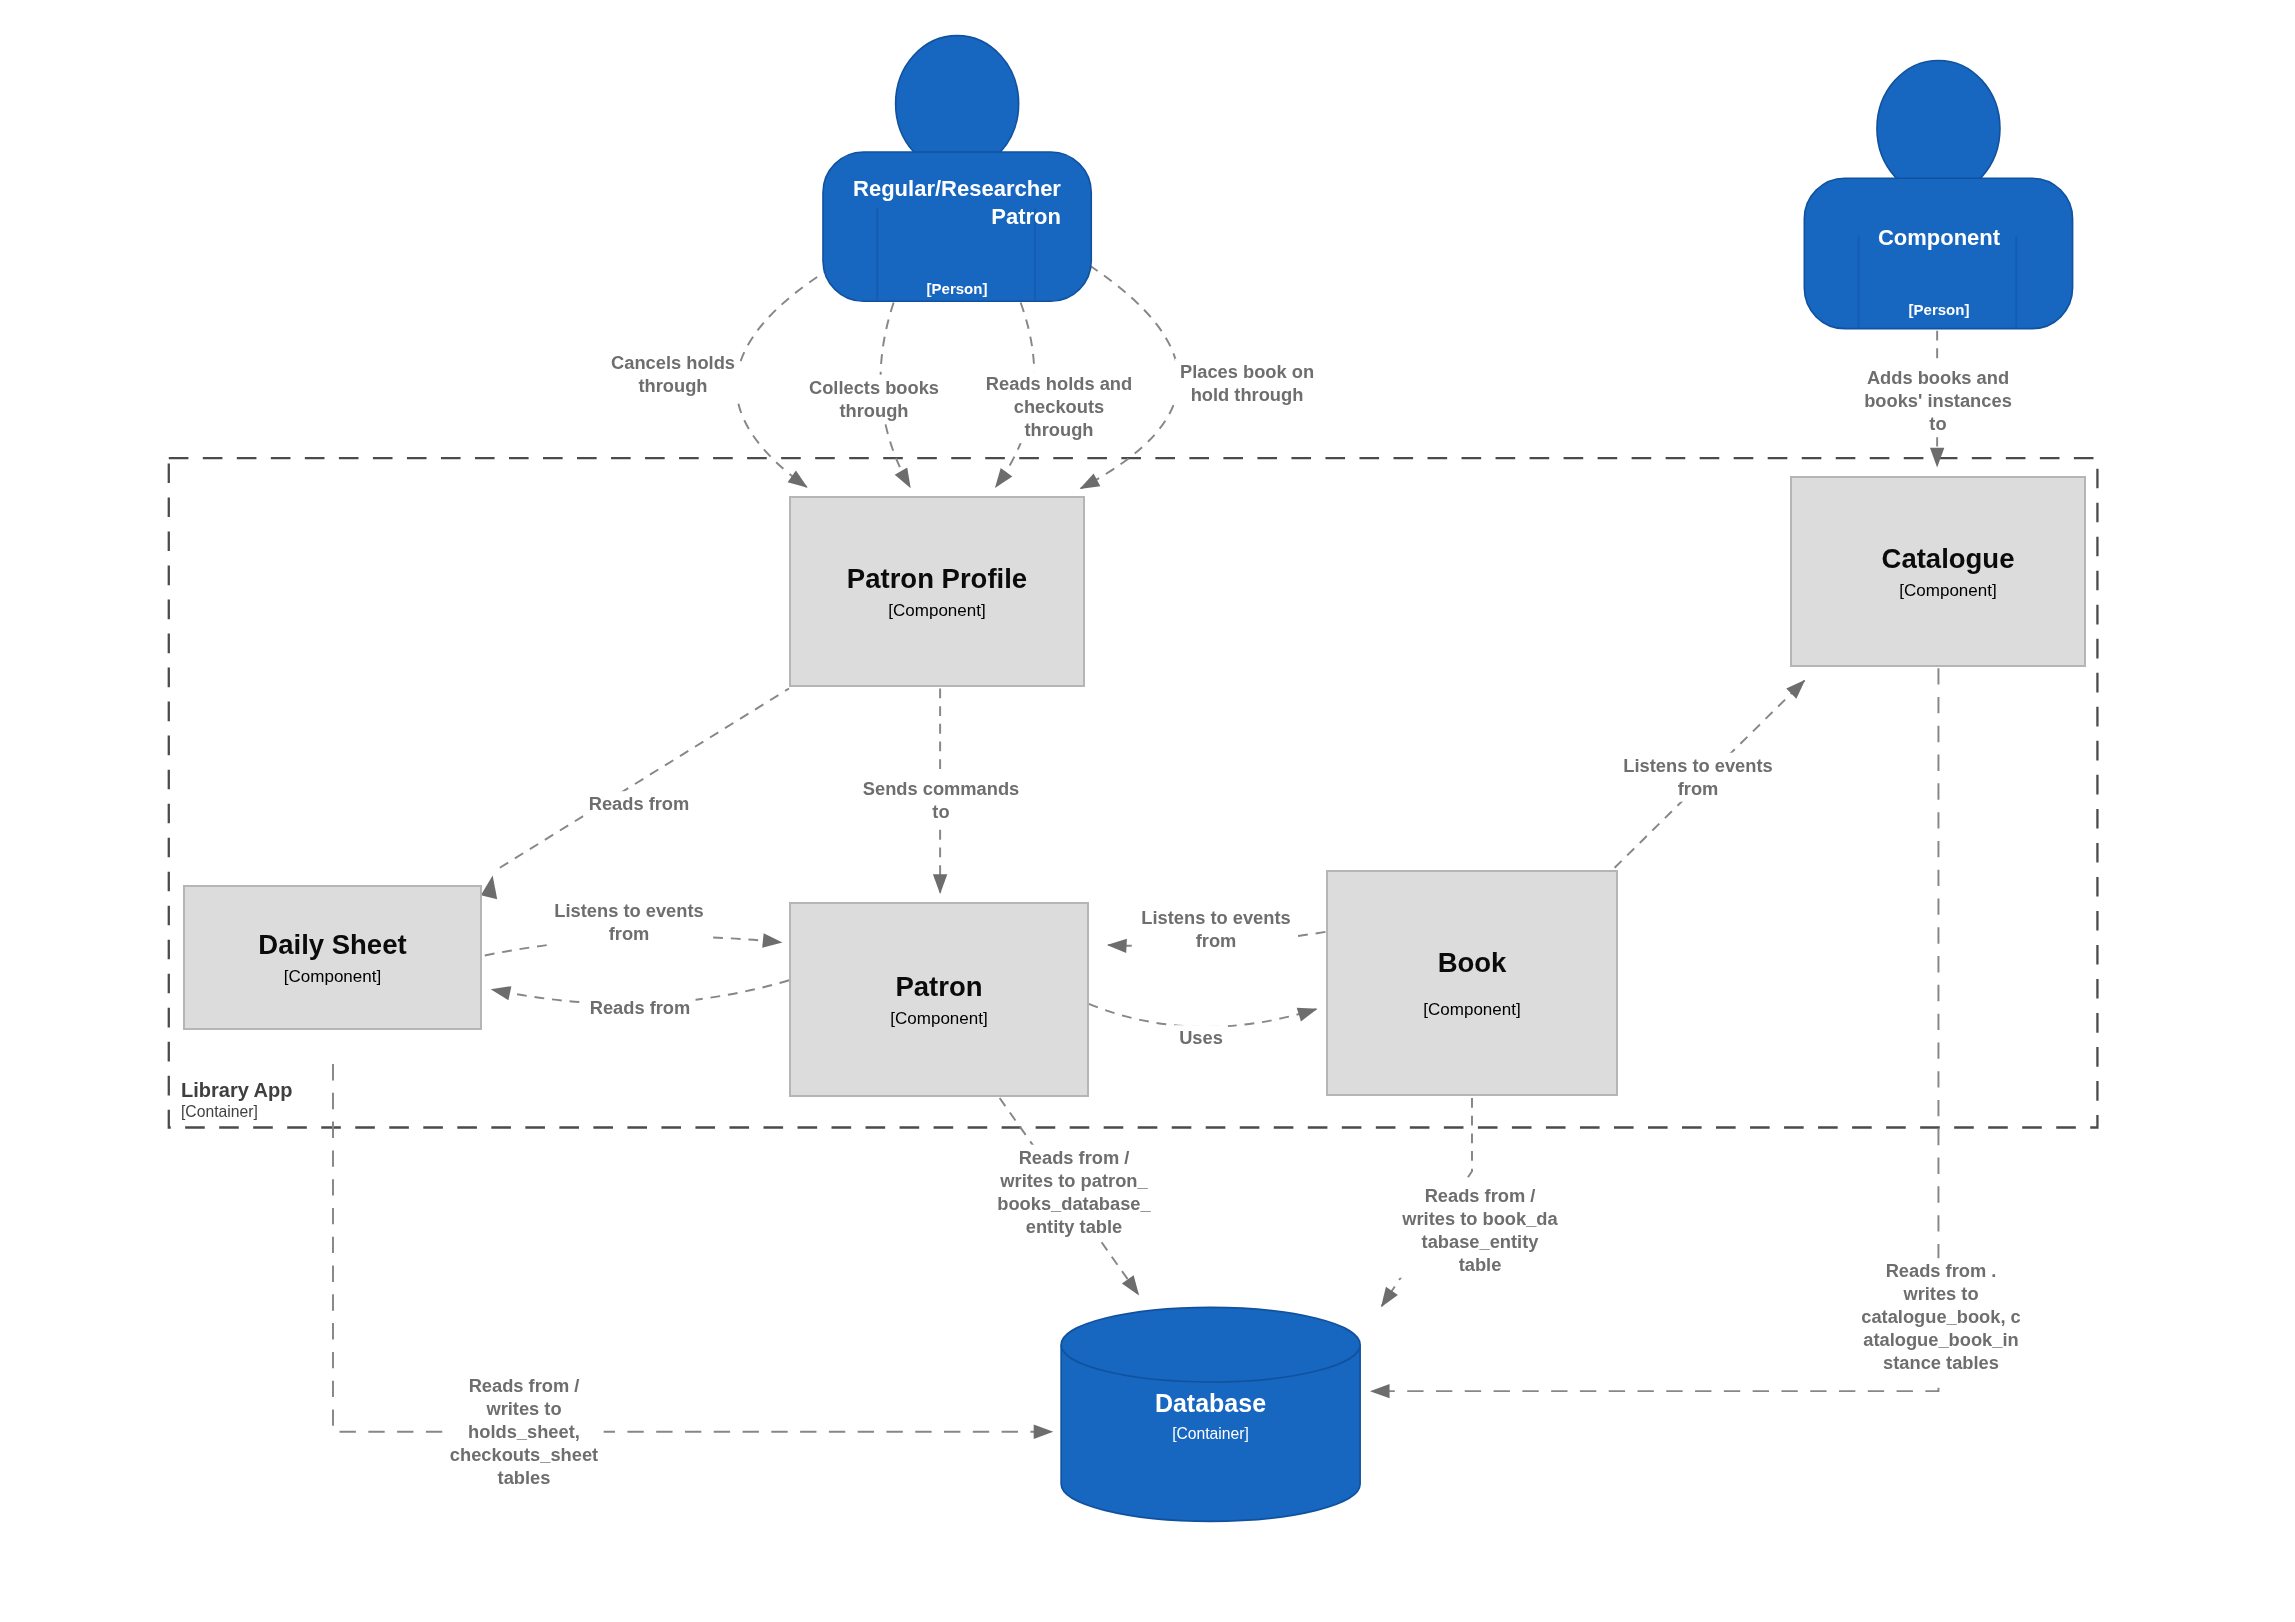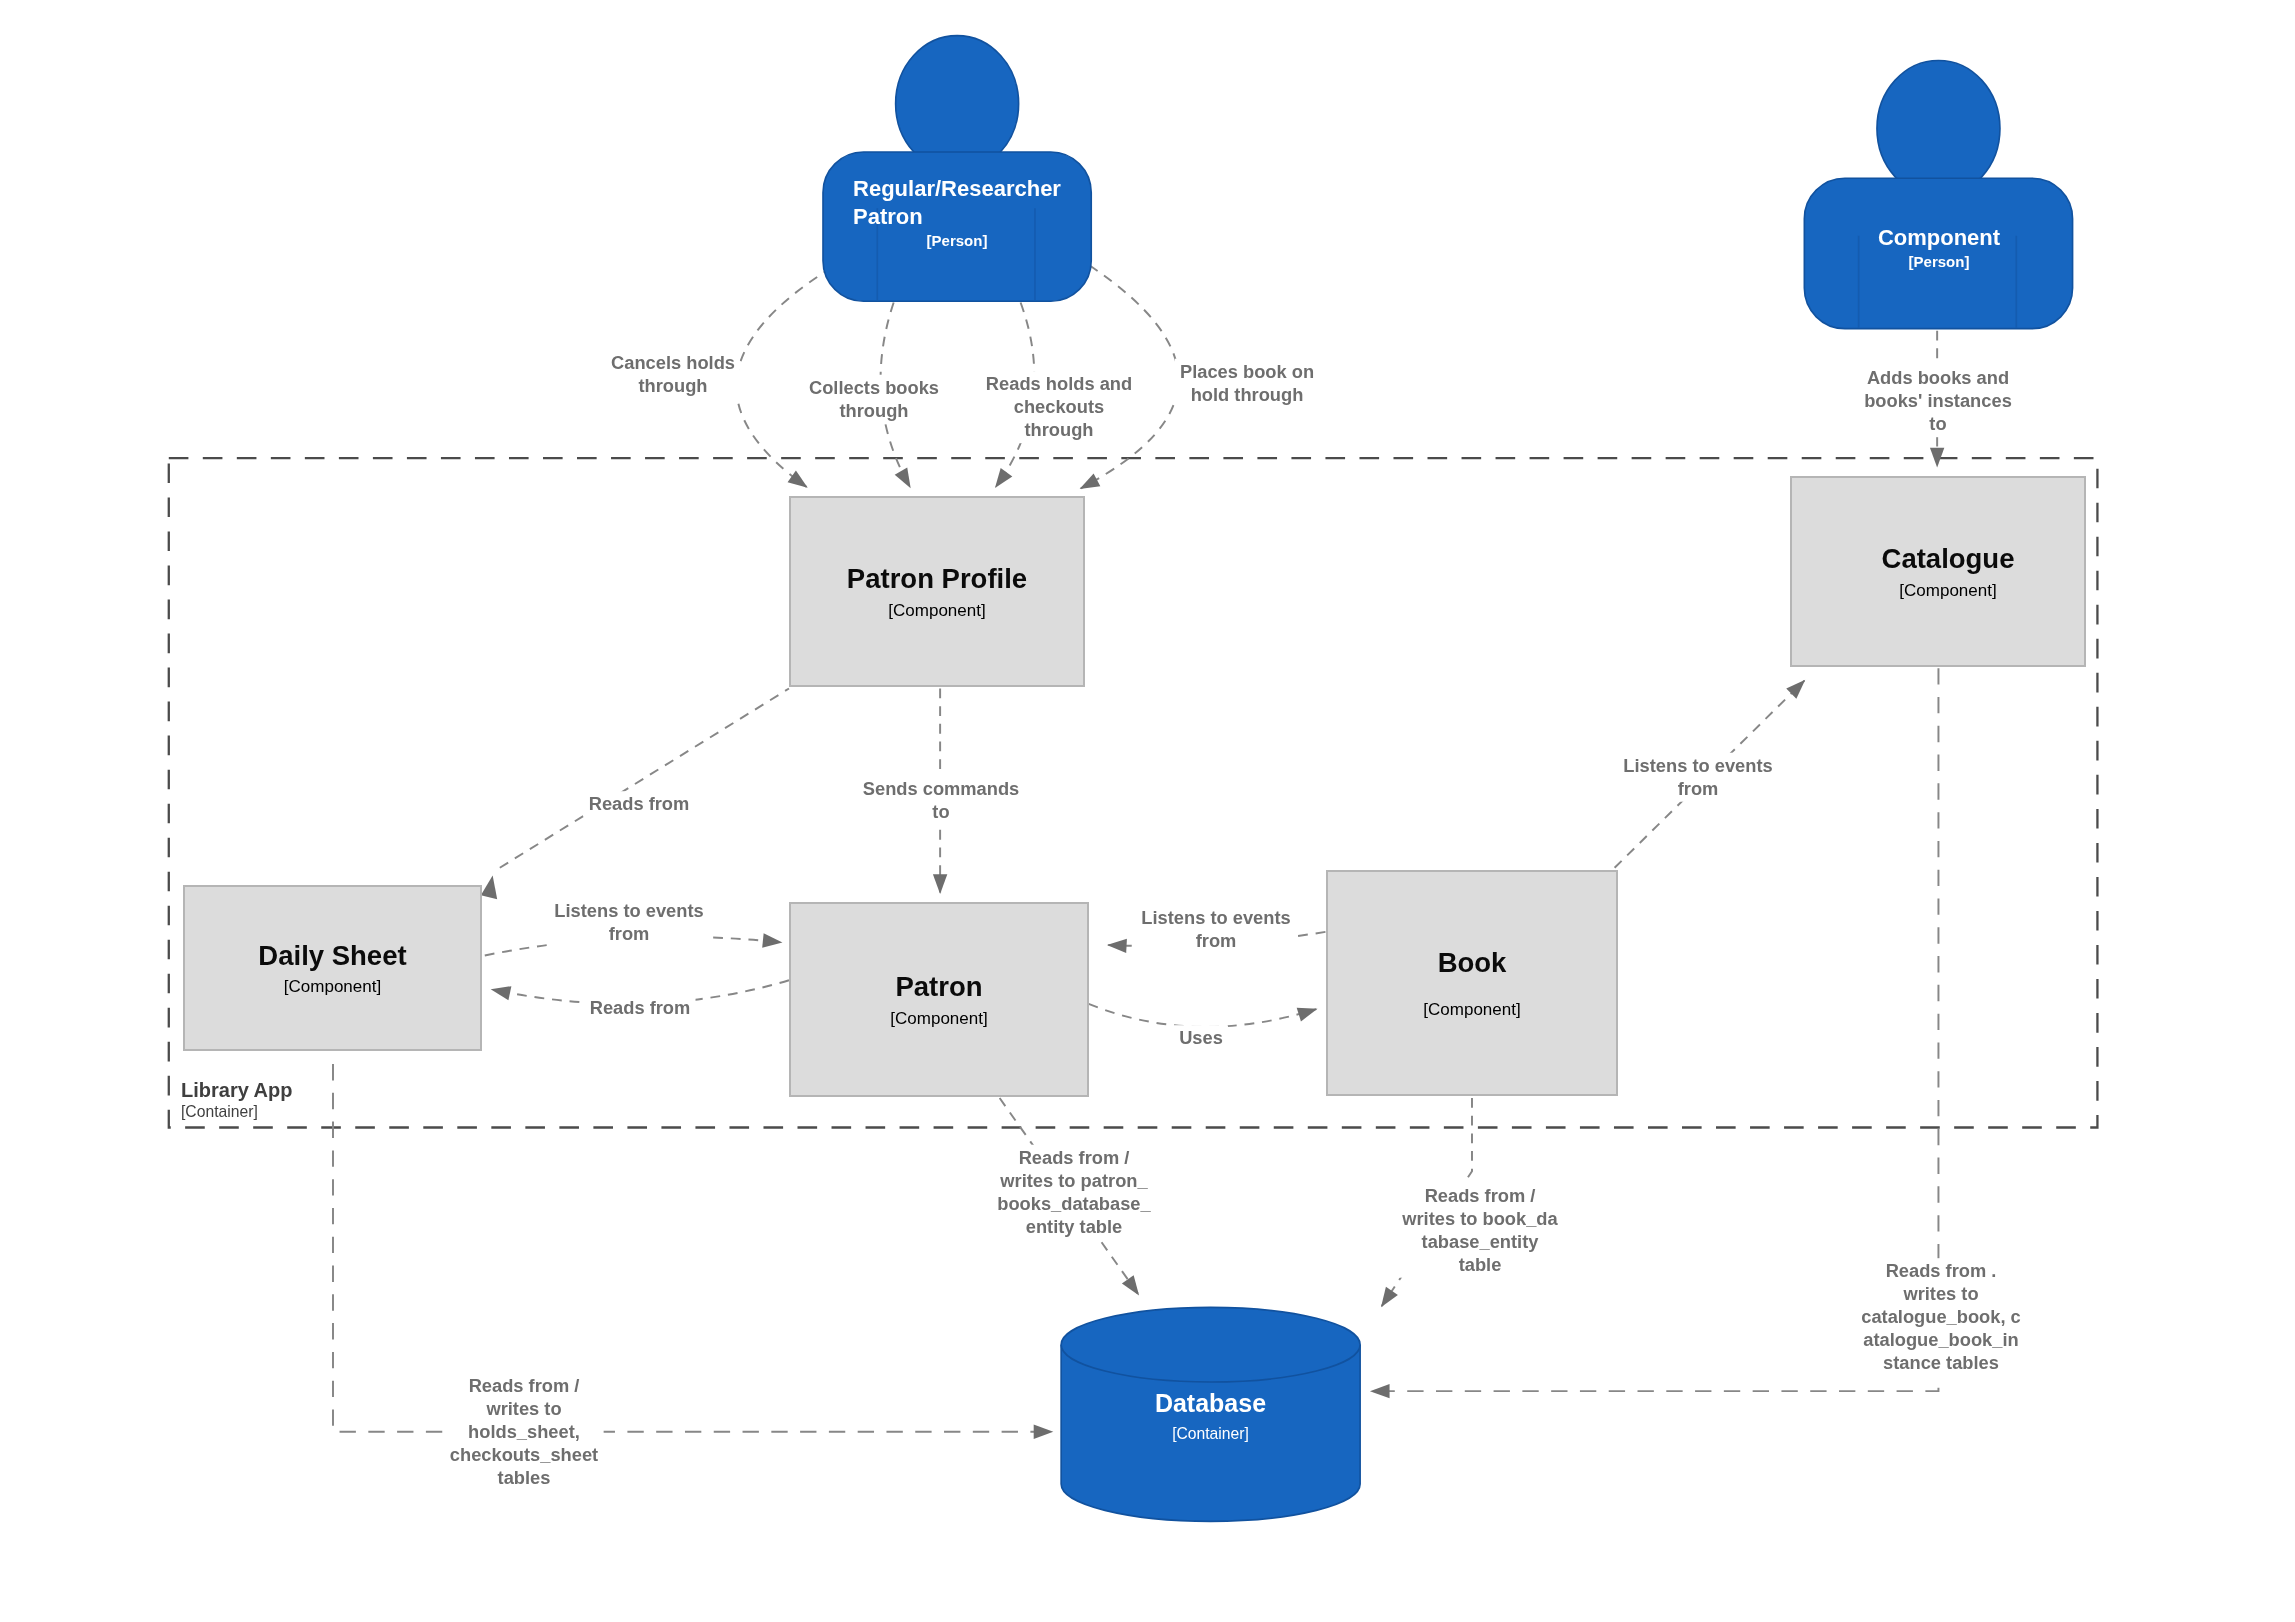--- a/index.html
+++ b/index.html
@@ -15,21 +15,21 @@
     position:absolute;
     background:#dcdcdc;
     border:2px solid #b5b5b5;
     display:flex;flex-direction:column;align-items:center;justify-content:center;
     text-align:center;box-sizing:border-box;
   }
   .c-title{font-size:27.5px;font-weight:bold;color:#0b0b0b;line-height:33px;}
   .c-type{font-size:17px;color:#000000;margin-top:5.2px;}
   .person-label{
     position:absolute;display:flex;flex-direction:column;align-items:center;
-    text-align:left;color:#ffffff;
+    text-align:right;color:#ffffff;gap:48px;
   }
   .p-name{font-size:22px;font-weight:bold;line-height:28px;white-space:pre-line;}
   .p-type{font-size:15px;margin-top:1px;font-weight:bold;}
   .db-label{
     position:absolute;display:flex;flex-direction:column;align-items:center;
     text-align:center;color:#ffffff;
   }
   .db-name{font-size:25px;font-weight:bold;}
   .db-type{font-size:15.7px;margin-top:6.5px;}
   .edge-label{
@@ -109,21 +109,21 @@
   <div class="component" style="left:789px;top:496px;width:296px;height:191px;">
     <div class="c-title">Patron Profile</div>
     <div class="c-type">[Component]</div>
   </div>
 
   <div class="component" style="left:1790px;top:476px;width:296px;height:191px;padding-left:20px;">
     <div class="c-title">Catalogue</div>
     <div class="c-type">[Component]</div>
   </div>
 
-  <div class="component" style="left:183px;top:885px;width:299px;height:166px;">
+  <div class="component" style="left:183px;top:885px;width:299px;height:145px;">
     <div class="c-title">Daily Sheet</div>
     <div class="c-type">[Component]</div>
   </div>
 
   <div class="component" style="left:789px;top:902px;width:300px;height:195px;">
     <div class="c-title">Patron</div>
     <div class="c-type">[Component]</div>
   </div>
 
   <div class="component" style="left:1326px;top:870px;width:292px;height:226px;gap:16px;">

